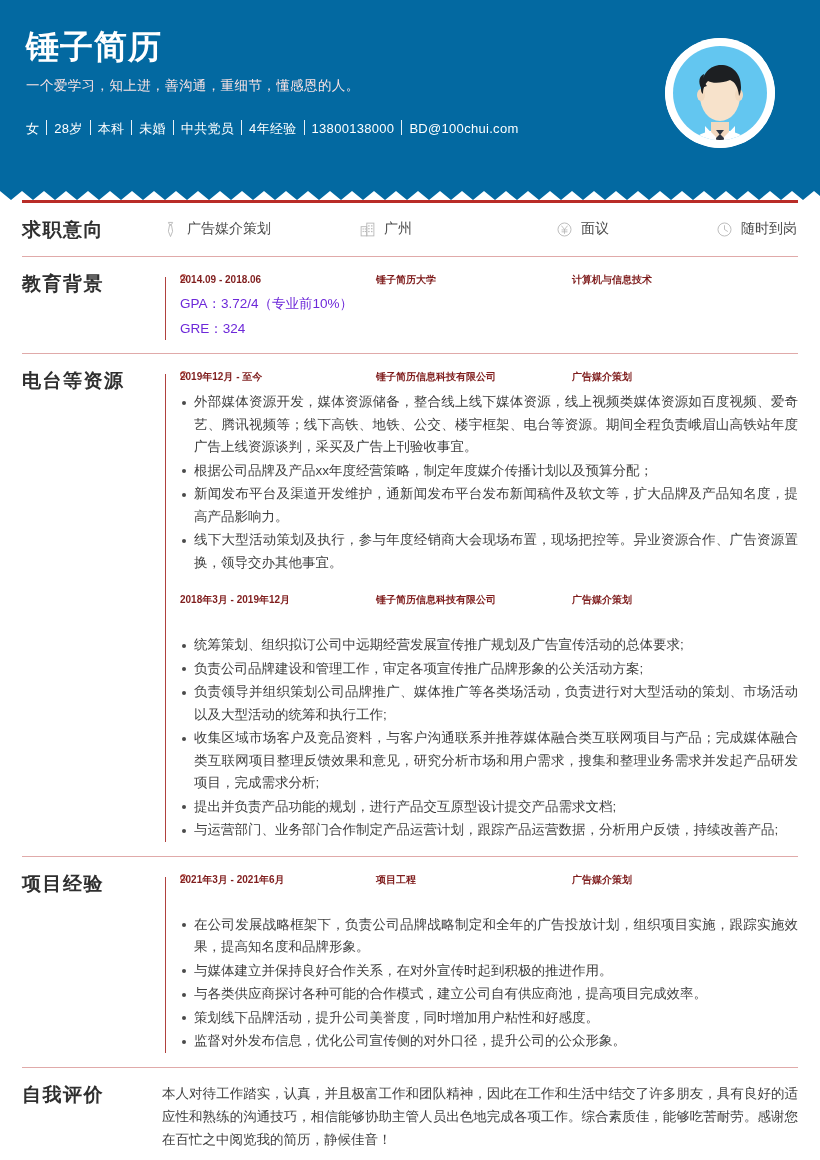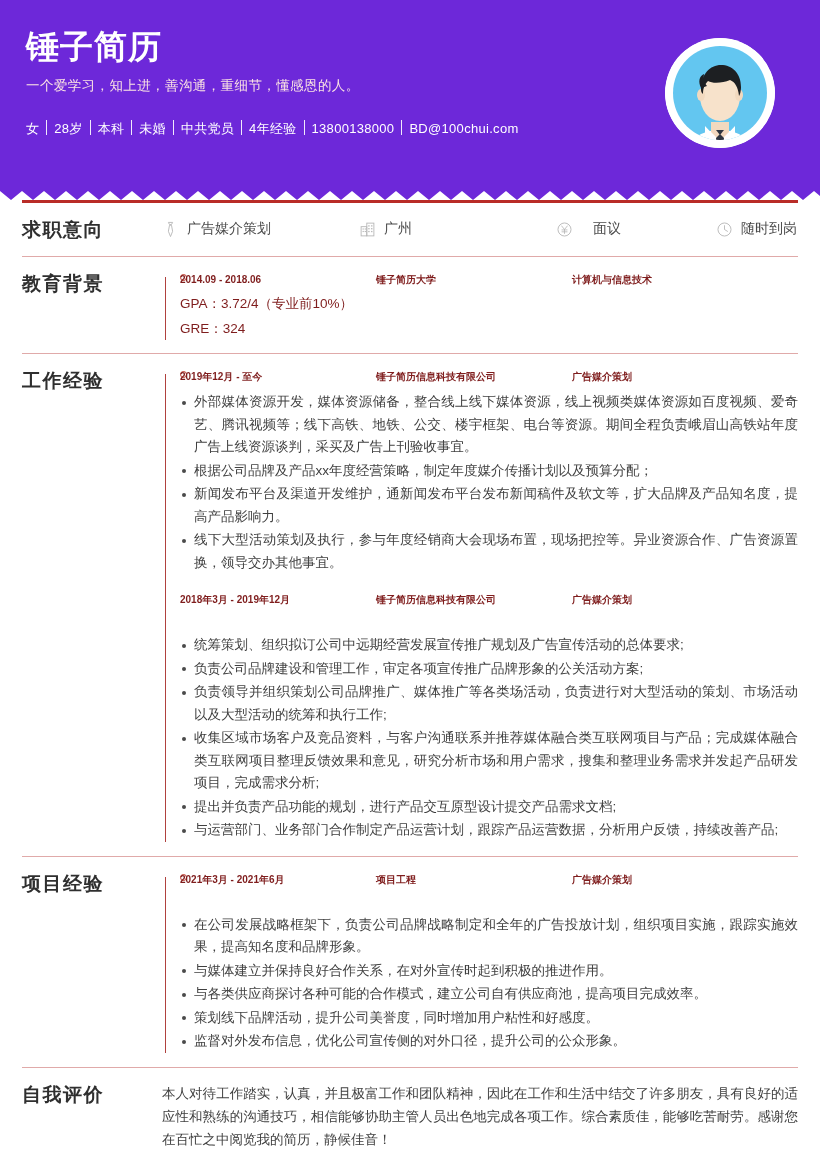--- a/index.html
+++ b/index.html
@@ -9,21 +9,21 @@
     font-family:"Liberation Sans","DejaVu Sans",sans-serif;
     color:#3a3a3a;
     overflow:hidden;
   }
   .page{position:relative;width:820px;height:1160px;background:#fff;}
 
   
   .header{
     position:relative;
     width:820px;height:200px;
-    background:#6d28d9;
+    background:#0369a1;
     overflow:hidden;
   }
   .header-inner{
     position:absolute;left:26px;top:26px;right:180px;
   }
   .name{
     font-size:33px;font-weight:700;color:#ffffff;
     letter-spacing:1px;line-height:42px;margin:0;
   }
   .tagline{
@@ -90,21 +90,21 @@
     font-size:14px;color:#4a4a4a;
     white-space:nowrap;
   }
   .intent-item .ico{
     width:17px;height:17px;margin-right:8px;flex:0 0 17px;
     display:inline-block;opacity:.62;
   }
   .intent-item .ico svg{display:block;width:17px;height:17px;}
   .i-pos{width:197px;}
   .i-city{width:197px;}
-  .i-pay{width:160px;gap:12px;}
+  .i-pay{width:160px;}
 
   
   .tl{position:relative;padding-left:18px;}
   .tl-line{
     position:absolute;left:3px;top:7px;bottom:0;width:1.4px;background:#b0413e;
   }
   .tl-dot{
     position:absolute;left:0px;top:4px;
     width:7px;height:7px;border-radius:50%;
     border:1.4px solid #c0392b;background:#fff;box-sizing:border-box;
@@ -121,21 +121,21 @@
   }
   .eh-mid{
     position:absolute;left:196px;top:0;width:196px;
   }
   .eh-right{
     position:absolute;left:392px;top:0;width:220px;
   }
   .entry-head.one{height:20px;}
   .entry-head.two{height:40px;}
   .sub-lines{
-    font-size:13.5px;color:#7f1d1d;line-height:23px;padding-top:2px;
+    font-size:13.5px;color:#6d28d9;line-height:23px;padding-top:2px;
   }
   ul.bullets{
     list-style:none;margin:4px 0 0 0;padding:0;
   }
   ul.bullets li{
     position:relative;
     padding-left:14px;
     font-size:13.5px;line-height:22.5px;color:#3f3f3f;
     margin-bottom:1px;
     text-align:justify;
@@ -273,21 +273,21 @@
             </div>
             <div class="sub-lines">GPA：3.72/4（专业前10%）</div>
             <div class="sub-lines">GRE：324</div>
           </div>
         </div>
       </div>
     </div>
 
     <div class="rule-thin"></div>
     <div class="sec-row">
-      <div class="sec-label">工作经验</div>
+      <div class="sec-label">电台等资源</div>
       <div class="sec-body">
         <div class="tl">
           <div class="tl-line"></div>
 
           <div class="entry">
             <div class="tl-dot"></div>
             <div class="entry-head one">
               <span class="eh-date">2019年12月 - 至今</span>
               <span class="eh-mid">锤子简历信息科技有限公司</span>
               <span class="eh-right">广告媒介策划</span>

